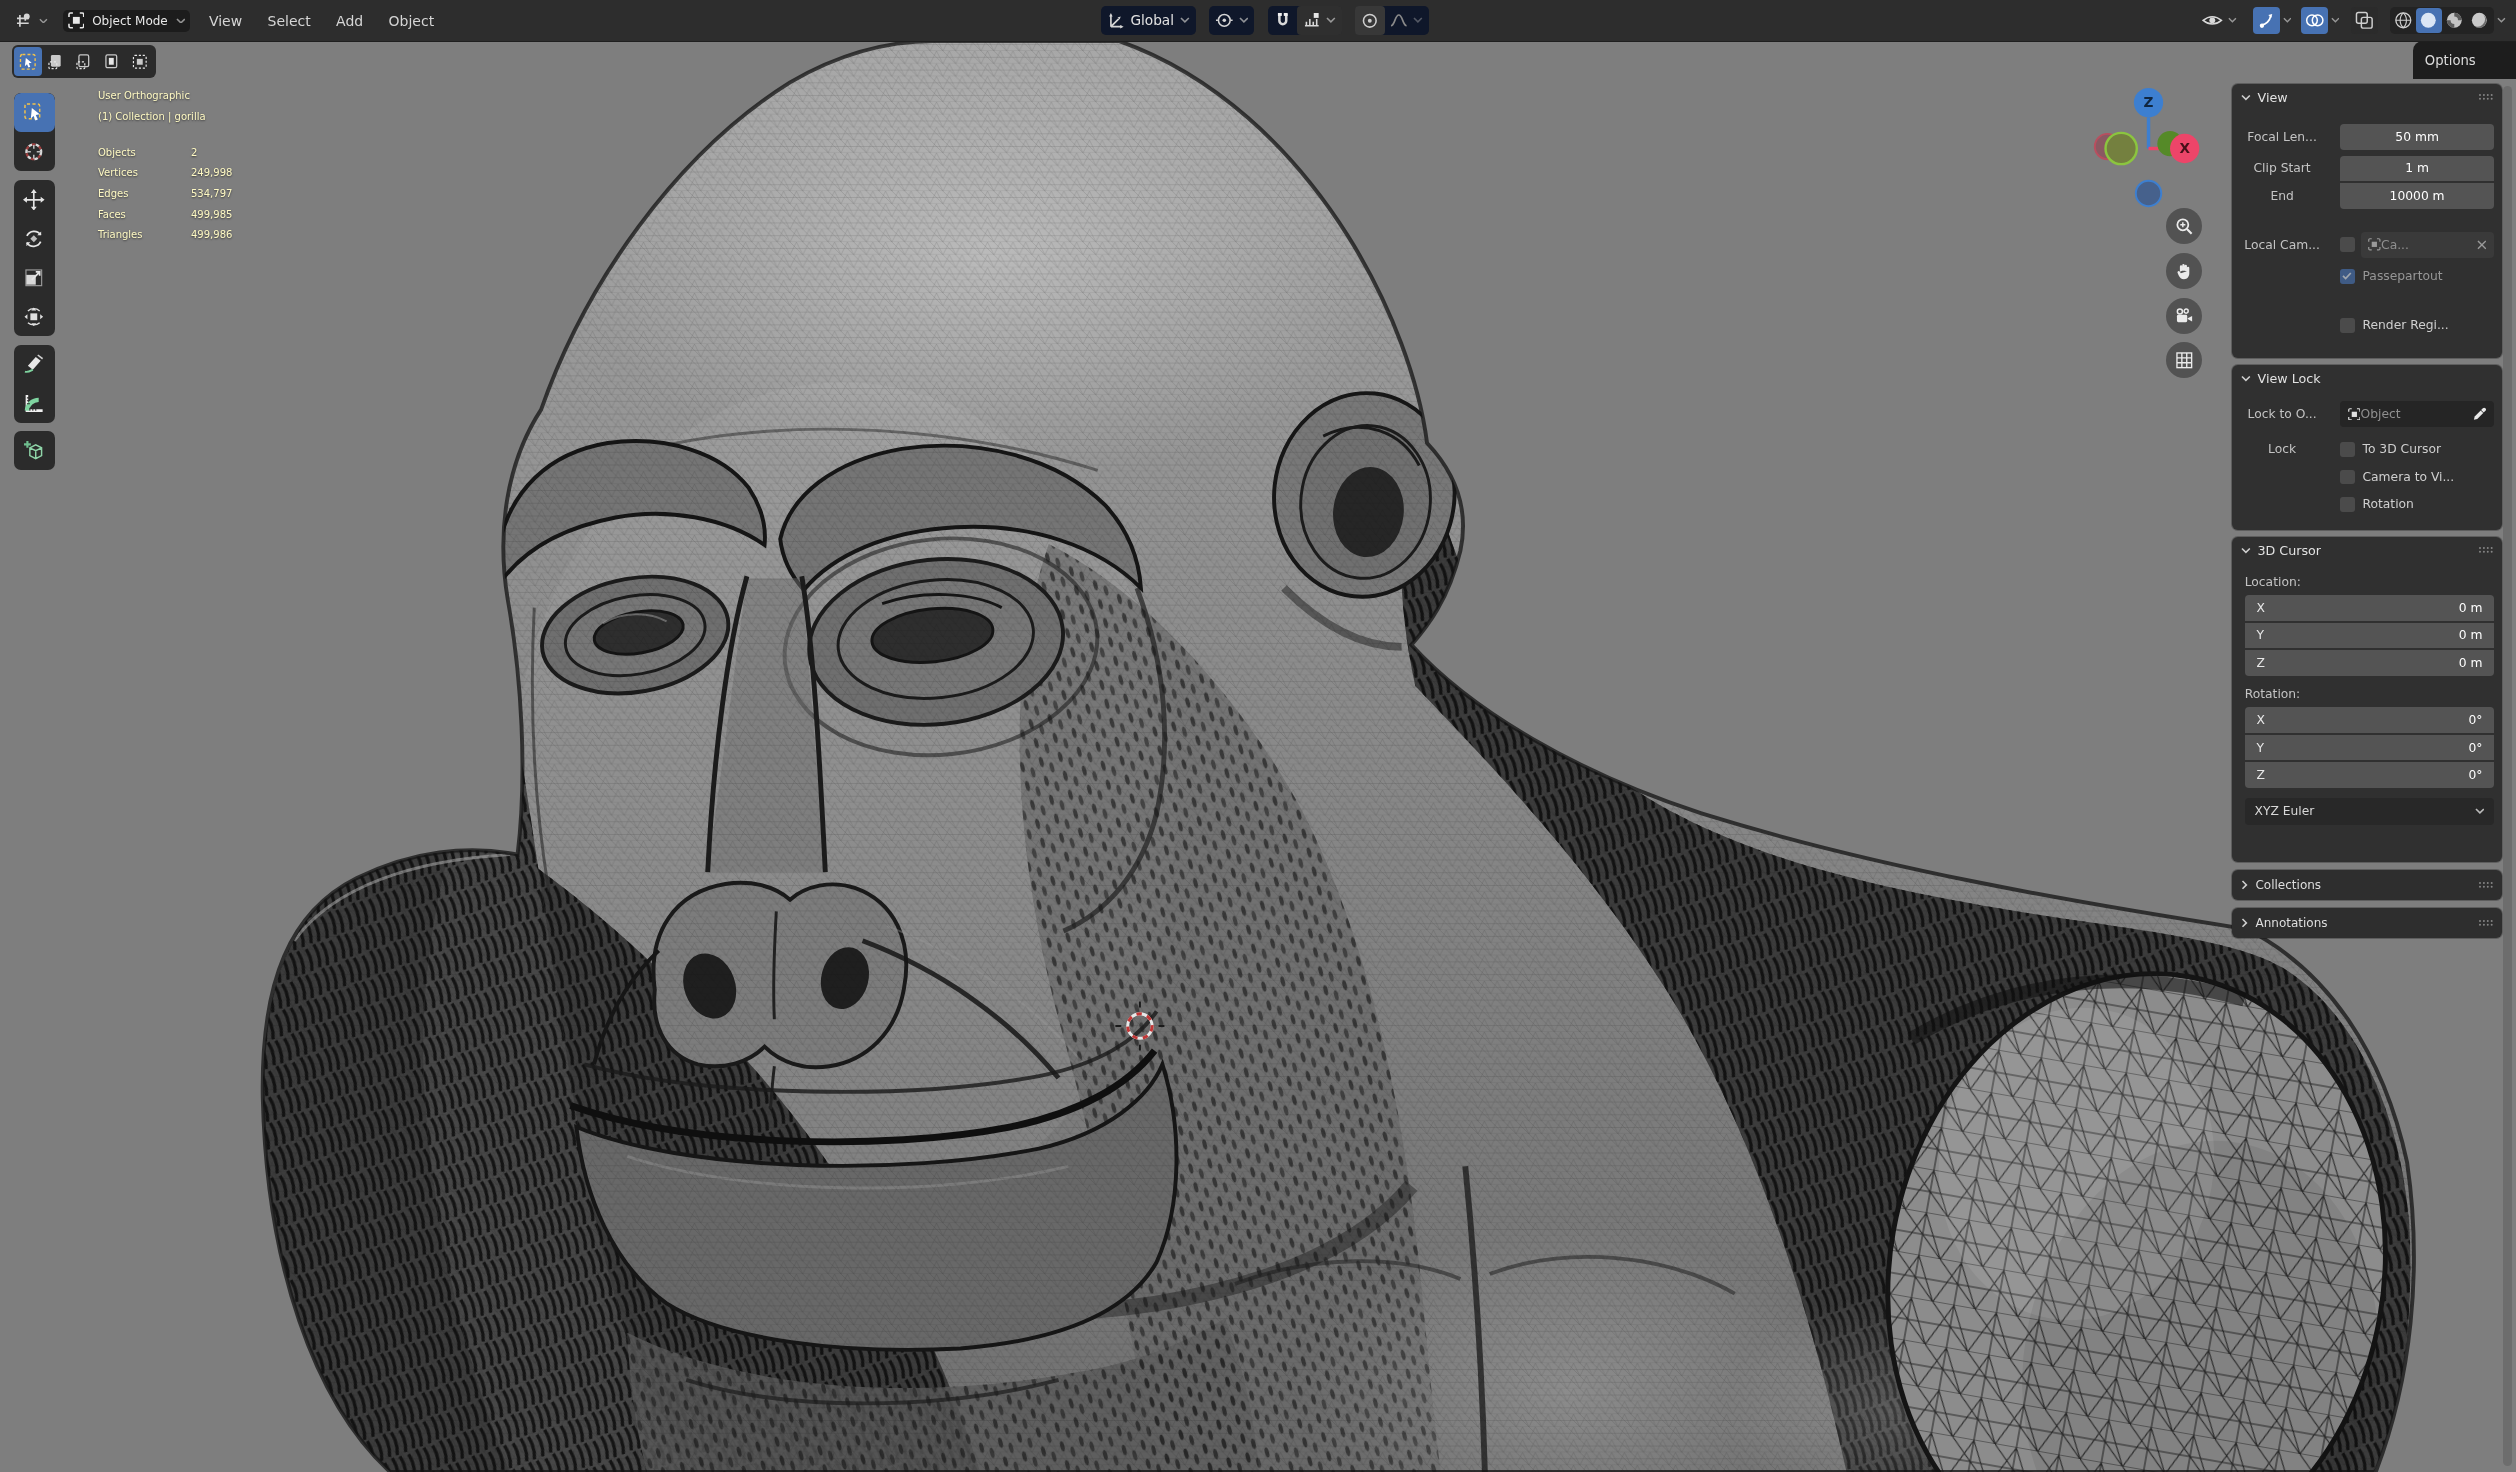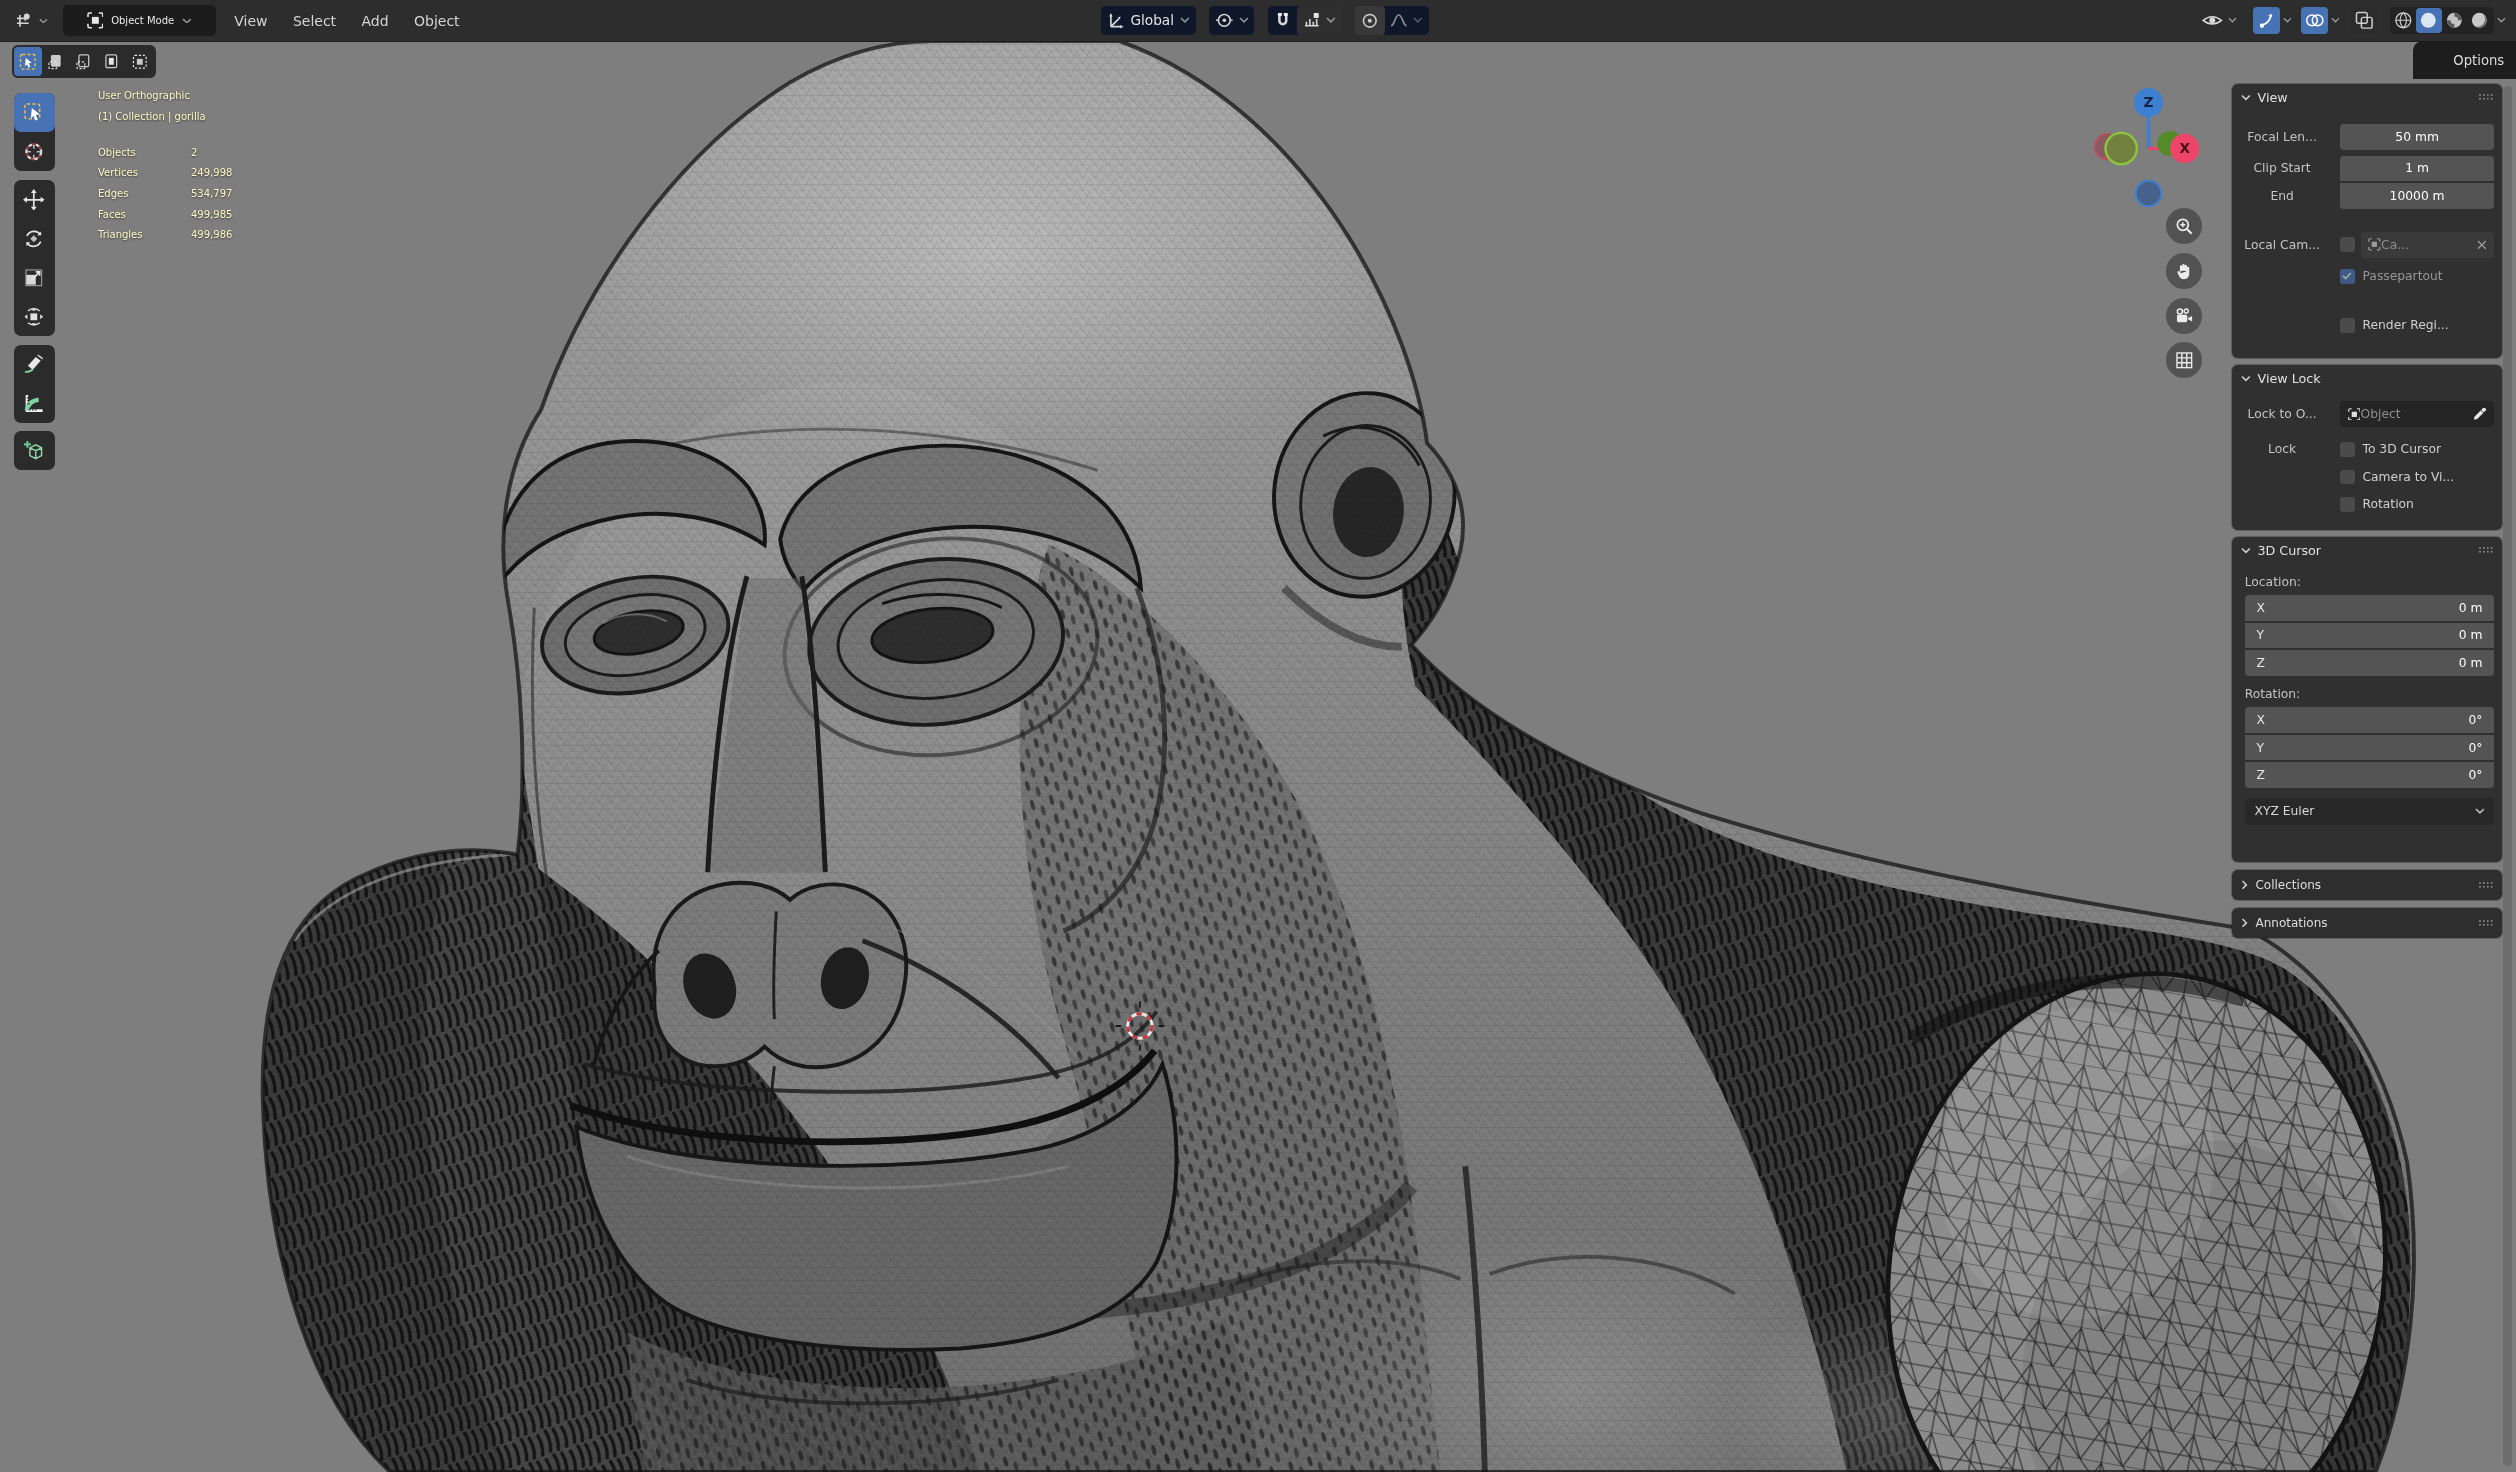--- a/index.html
+++ b/index.html
@@ -3,39 +3,39 @@
 <meta charset="utf-8">
 <style>
   html,body{margin:0;padding:0;}
   body{width:2516px;height:1472px;overflow:hidden;position:relative;background:#7e7e7e;
        font-family:"DejaVu Sans","Liberation Sans",sans-serif;-webkit-font-smoothing:antialiased;}
   .abs{position:absolute;}
   
   .header{position:absolute;left:0;top:0;width:2516px;height:41px;background:#2d2d2d;z-index:50;
           display:flex;align-items:center;border-bottom:1px solid #1f1f1f;}
   .hbtn{display:flex;align-items:center;gap:4.9px;height:29px;padding:0 6.9px;border-radius:3.9px;color:#d9d9d9;}
-  .mode-pill{background:#1c1c1c;height:31px;display:flex;align-items:center;gap:7.8px;padding:0 24px;
-             border-radius:4.9px;color:#e8e8e8;font-size:10px;margin-left:7.8px;}
+  .mode-pill{background:#1c1c1c;height:22px;display:flex;align-items:center;gap:7.8px;padding:0 5px;
+             border-radius:4.9px;color:#e8e8e8;font-size:12px;margin-left:7.8px;}
   .menu{color:#d5d5d5;font-size:14px;padding:0 12.7px;height:29px;display:flex;align-items:center;border-radius:3.9px;}
   .hgroup{position:absolute;top:5.9px;display:flex;align-items:center;}
   .seg{background:#0f172a;border-radius:4.9px;display:flex;align-items:center;height:29px;}
   .seg .cell{display:flex;align-items:center;padding:0 5.9px;height:29px;}
   .chev{opacity:.75;}
   .iconbtn{width:26.5px;height:26.5px;border-radius:3.9px;display:flex;align-items:center;justify-content:center;}
   .iconbtn.active{background:#4772b3;}
   .shadegrp{background:#232323;border-radius:4.9px;display:flex;height:27.4px;align-items:center;padding:0 1px;}
   .shadegrp .iconbtn{width:25.5px;height:25.5px;border-radius:3.9px;}
   
   .toolrow{position:absolute;left:11.8px;top:45px;height:33px;background:#2b2b2b;border-radius:5.9px;
            display:flex;align-items:center;padding:0 2px;z-index:40;}
   .toolrow .tbtn{width:28px;height:29px;border-radius:3.9px;display:flex;align-items:center;justify-content:center;}
   .toolrow .tbtn.active{background:#4772b3;}
   
   .opttab{position:absolute;left:2413px;top:41px;width:103px;height:38px;background:#1d1d1d;
-          border-radius:9.8px 0 0 0;display:flex;align-items:center;justify-content:flex-end;z-index:40;}
+          border-radius:9.8px 0 0 0;display:flex;align-items:center;justify-content:flex-start;z-index:40;}
   .optbtn{color:#dcdcdc;font-size:13.2px;padding:4.9px 11.8px;border-radius:3.9px;}
   
   .ltool{position:absolute;left:13.7px;top:93px;width:41px;display:flex;flex-direction:column;z-index:40;}
   .lgrp{background:#2b2b2b;border-radius:6.9px;margin-bottom:8.8px;display:flex;flex-direction:column;overflow:hidden;}
   .lbtn{width:41px;height:39px;display:flex;align-items:center;justify-content:center;}
   .lbtn.active{background:#4772b3;border-radius:6.9px;}
   
   .stats{position:absolute;left:98px;top:86px;color:#fef9c3;font-size:10px;line-height:20.6px;
          text-shadow:0 1px 2px rgba(0,0,0,.55);z-index:30;}
   .stats .srow{display:flex;}

